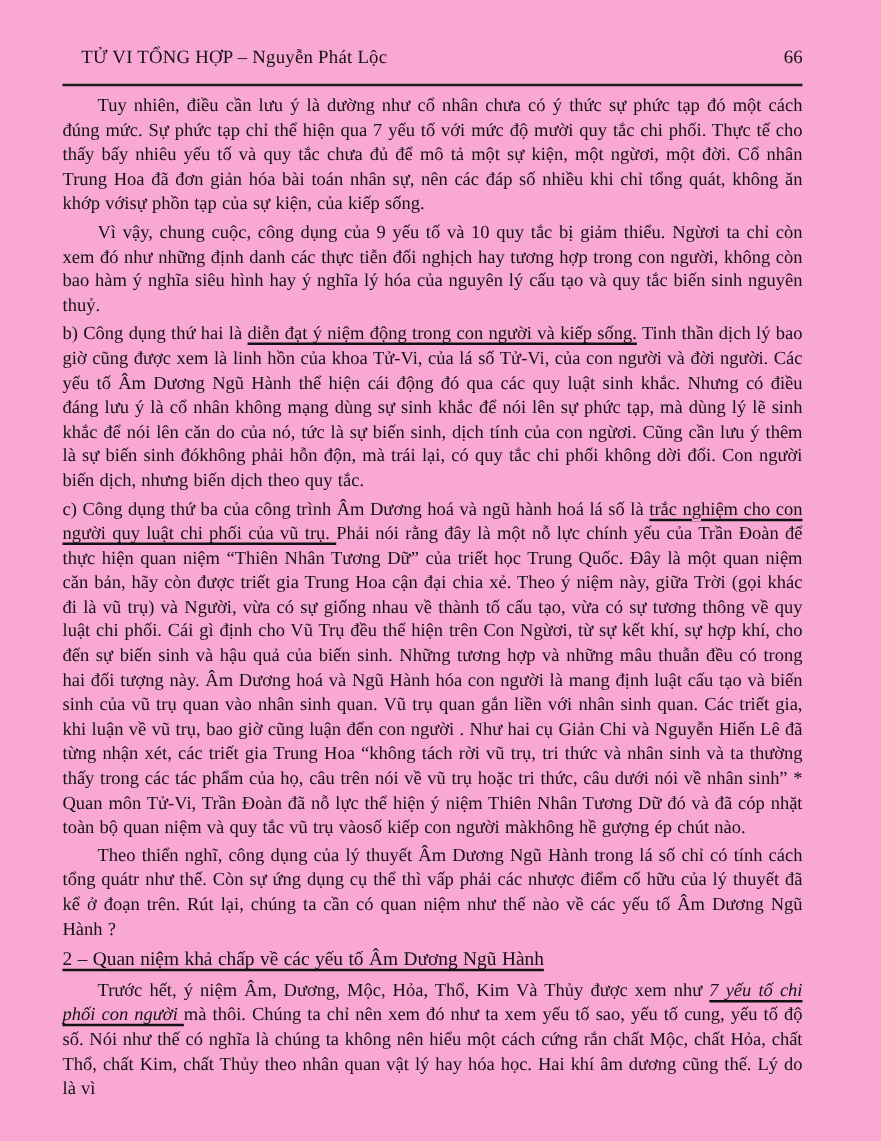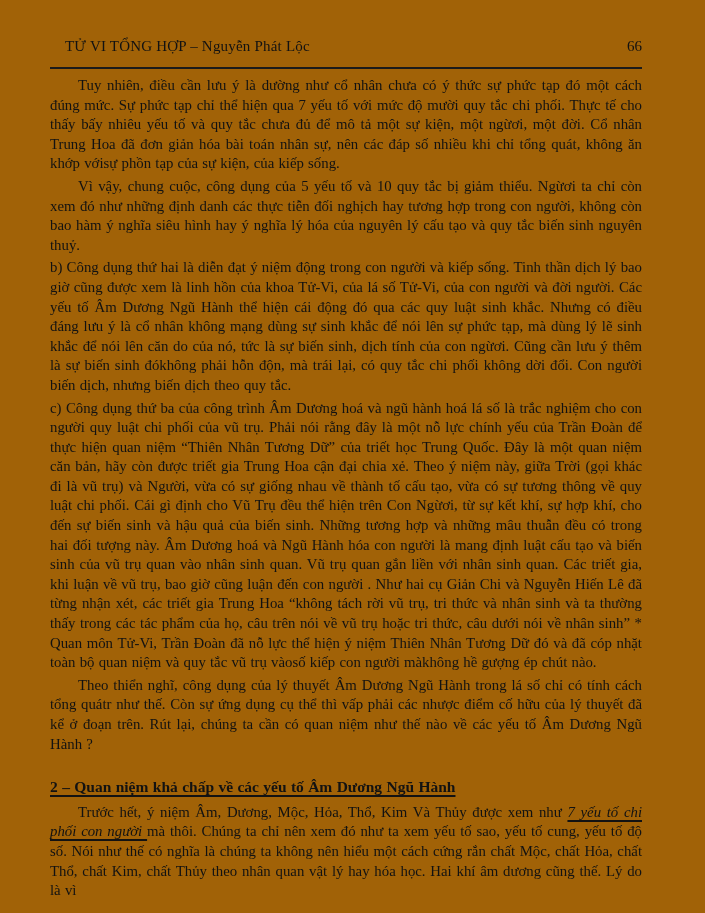--- a/index.html
+++ b/index.html
@@ -6,21 +6,21 @@
   html, body { margin: 0; padding: 0; }
   body {
     width: 705px; height: 913px;
     background: #ffffff;
     font-family: "Liberation Serif", "DejaVu Serif", serif;
     color: #121212;
   }
   .page {
     position: relative;
     width: 705px; height: 913px;
-    background: #a16207;
+    background: #f9a8d4;
     overflow: hidden;
   }
   .content {
     position: absolute;
     left: 50px; top: 38px;
     width: 592px;
   }
   .page-header {
     display: flex;
     justify-content: space-between;
@@ -37,31 +37,32 @@
   }
   .doc-body p {
     margin: 0 0 3px 0;
     text-align: justify;
     font-size: 14.8px;
     line-height: 19.6px;
     word-spacing: 0.5px;
   }
   .doc-body p.indent { text-indent: 28px; }
   .doc-body p.heading {
-    font-weight: bold;
+    font-weight: normal;
     font-size: 15.5px;
-    margin-top: 23px;
+    margin-top: 4px;
     margin-bottom: 6px;
   }
   .doc-body p.heading .seg-plain {
     text-decoration: underline;
     text-decoration-thickness: 2px;
     text-underline-offset: 3px;
   }
   .seg-underline {
+    text-decoration: underline;
     text-decoration-thickness: 2px;
     text-underline-offset: 3px;
   }
   .seg-italic-underline {
     font-style: italic;
     text-decoration: underline;
     text-decoration-thickness: 1.5px;
     text-underline-offset: 3px;
   }
 </style>
@@ -73,21 +74,21 @@
 
     <div class="page-header">
       <span class="book-title">TỬ VI TỔNG HỢP – Nguyễn Phát Lộc</span>
       <span class="page-number">66</span>
     </div>
 
     <div class="header-rule"></div>
 
     <div class="doc-body">
         <p class="body indent"><span class="seg-plain">Tuy nhiên, điều cần lưu ý là dường như cổ nhân chưa có ý thức sự phức tạp đó một cách đúng mức. Sự phức tạp chỉ thể hiện qua 7 yếu tố với mức độ mười quy tắc chi phối. Thực tế cho thấy bấy nhiêu yếu tố và quy tắc chưa đủ để mô tả một sự kiện, một ngừơi, một đời. Cổ nhân Trung Hoa đã đơn giản hóa bài toán nhân sự, nên các đáp số nhiều  khi chỉ tổng quát, không ăn khớp vớisự phồn tạp của sự kiện, của kiếp sống.</span></p>
-        <p class="body indent"><span class="seg-plain">Vì vậy, chung cuộc, công dụng của 5 yếu tố và 10 quy tắc bị giảm thiểu. Ngừơi ta chỉ còn xem đó như những định danh các thực tiễn đối nghịch hay tương hợp trong con người, không còn bao hàm ý nghĩa siêu hình hay ý nghĩa lý hóa của nguyên lý cấu tạo và quy tắc biến sinh nguyên thuỷ.</span></p>
+        <p class="body indent"><span class="seg-plain">Vì vậy, chung cuộc, công dụng của 9 yếu tố và 10 quy tắc bị giảm thiểu. Ngừơi ta chỉ còn xem đó như những định danh các thực tiễn đối nghịch hay tương hợp trong con người, không còn bao hàm ý nghĩa siêu hình hay ý nghĩa lý hóa của nguyên lý cấu tạo và quy tắc biến sinh nguyên thuỷ.</span></p>
         <p class="body"><span class="seg-plain">b) Công dụng thứ hai là </span><span class="seg-underline">diễn đạt ý niệm động trong con người và kiếp sống.</span><span class="seg-plain"> Tinh thần dịch lý bao giờ cũng được xem là linh hồn của khoa Tử-Vi, của lá số Tử-Vi, của con người và đời người. Các yếu tố Âm Dương Ngũ Hành thể hiện cái động đó qua các quy luật sinh khắc. Nhưng có điều đáng lưu ý là cổ nhân không mạng dùng sự sinh khắc để nói lên sự phức tạp, mà dùng lý lẽ sinh khắc để nói lên căn do của nó, tức là sự biến sinh, dịch tính của con ngừơi. Cũng cần lưu ý thêm là sự biến sinh đókhông phải hỗn độn, mà trái lại, có quy tắc chi phối không dời đổi. Con người biến dịch, nhưng biến dịch theo quy tắc.</span></p>
         <p class="body"><span class="seg-plain">c) Công dụng thứ ba của công trình Âm Dương hoá và ngũ hành hoá lá số là </span><span class="seg-underline">trắc nghiệm cho con người quy luật chi phối của vũ trụ. </span><span class="seg-plain"> Phải nói rằng đây là một nỗ lực chính yếu của Trần Đoàn để thực hiện quan niệm “Thiên Nhân Tương Dữ” của triết học Trung Quốc. Đây là một quan niệm căn bản, hãy còn được triết gia Trung Hoa cận đại chia xẻ. Theo ý niệm này, giữa Trời (gọi khác đi là vũ trụ) và Người, vừa có sự giống nhau về thành tố cấu tạo, vừa có sự tương thông về quy luật chi phối. Cái gì định cho Vũ Trụ đều thể hiện trên Con Ngừơi, từ sự kết khí, sự hợp khí, cho đến sự biến sinh và hậu quả của biến sinh. Những tương hợp và những mâu thuẫn đều có trong hai đối tượng này. Âm Dương hoá và Ngũ Hành hóa con người là mang định luật cấu tạo và biến sinh của vũ trụ quan vào nhân sinh quan. Vũ trụ quan gắn liền với nhân  sinh quan. Các triết gia, khi luận về vũ trụ, bao giờ cũng luận đến con người . Như hai cụ Giản Chi và Nguyễn Hiến Lê đã từng nhận xét, các triết gia Trung Hoa “không tách rời vũ trụ, tri thức và nhân sinh và ta thường thấy trong các tác phẩm của họ, câu trên nói về vũ trụ hoặc tri thức, câu dưới nói về nhân sinh” * Quan môn Tử-Vi, Trần Đoàn đã nỗ lực thể hiện ý niệm Thiên Nhân Tương Dữ đó và đã cóp nhặt toàn bộ quan niệm và quy tắc vũ trụ vàosố kiếp con người màkhông hề gượng ép chút nào.</span></p>
         <p class="body indent"><span class="seg-plain">Theo thiển nghĩ, công dụng của lý thuyết Âm Dương Ngũ Hành trong lá số chỉ có tính cách tổng quátr như thế. Còn sự ứng dụng cụ thể thì vấp phải các nhược điểm cố hữu của lý thuyết đã kể ở đoạn trên. Rút lại, chúng ta cần có quan niệm như thế nào về các yếu tố Âm Dương Ngũ Hành ?</span></p>
         <p class="heading"><span class="seg-plain">2 – Quan niệm khả chấp về các yếu tố Âm Dương Ngũ Hành</span></p>
         <p class="body indent"><span class="seg-plain">Trước hết, ý niệm Âm, Dương, Mộc, Hỏa, Thổ, Kim Và Thủy được xem như </span><span class="seg-italic-underline">7 yếu tố chi phối con người </span><span class="seg-plain">mà thôi.  Chúng ta chỉ nên xem đó như ta xem yếu tố sao, yếu tố cung, yếu tố độ số. Nói như thế có nghĩa là chúng ta không nên hiểu một cách cứng rắn chất Mộc, chất Hỏa, chất Thổ, chất Kim, chất Thủy theo nhân quan vật lý hay hóa học.  Hai khí âm dương cũng thế.  Lý do là vì</span></p>
       </div>
 
   </div>
 </div>
 

